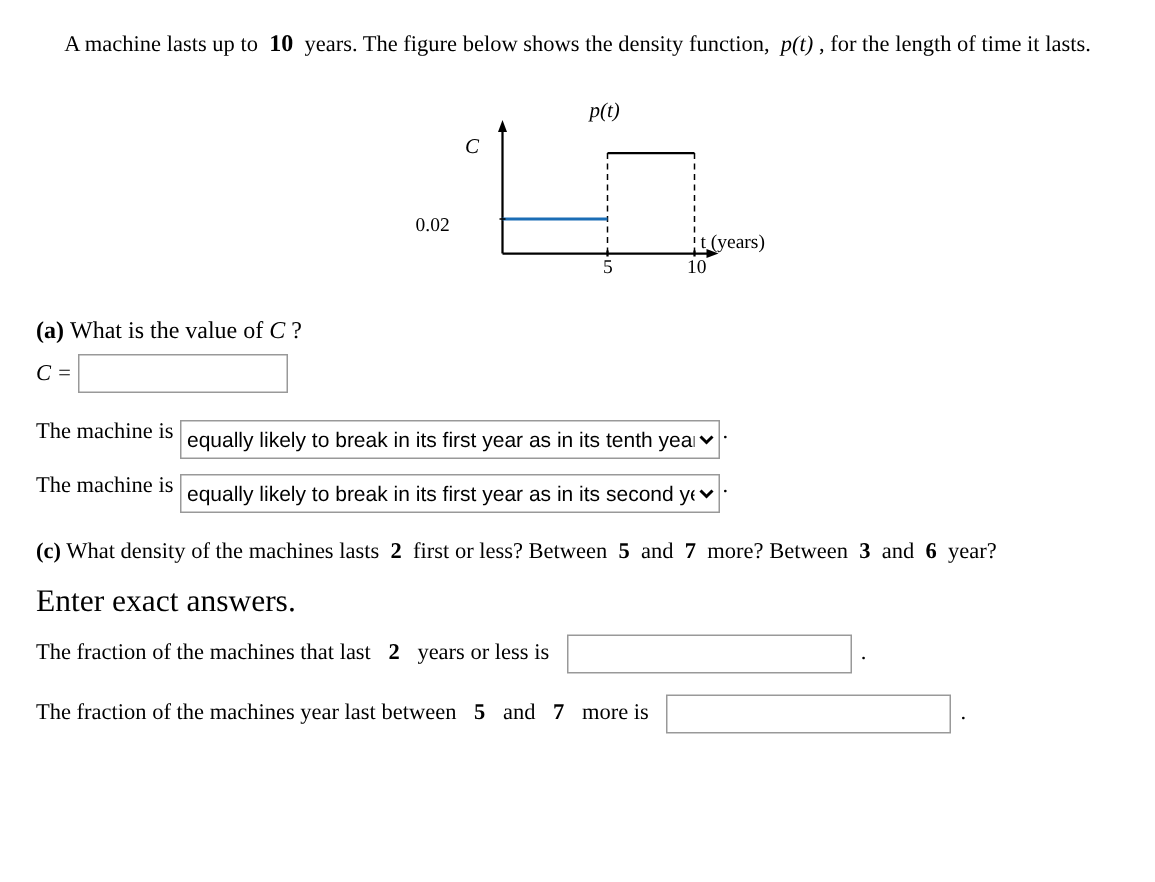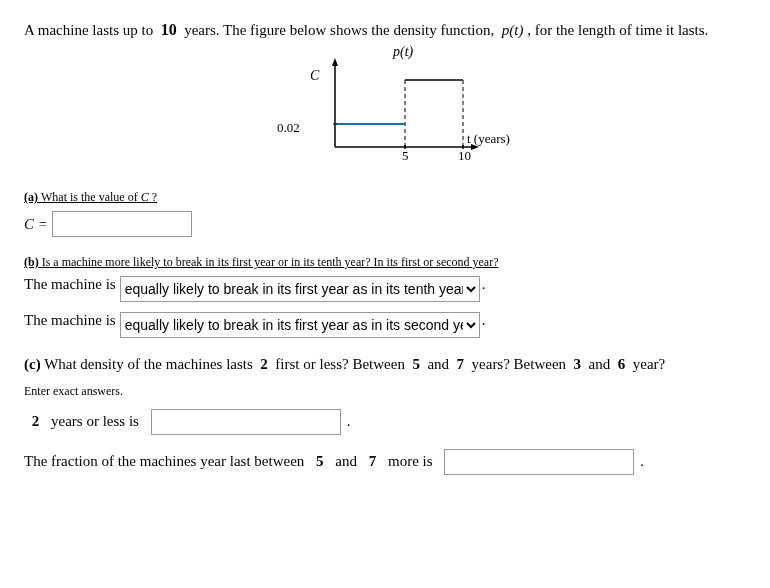--- a/index.html
+++ b/index.html
@@ -7,22 +7,23 @@
       font-family: Georgia, 'Times New Roman', serif;
       font-size: 15px;
       background: #fff;
       color: #000;
       width: 770px;
       min-height: 588px;
       padding: 18px 24px 18px 24px;
     }
     .intro-line {
       font-size: 15px;
-      margin-bottom: 0;
+      margin-bottom: 22px;
       line-height: 1.5;
+      text-align: center;
     }
     .math-bold {
       font-weight: normal;
       font-style: italic;
     }
     .large-num {
       font-size: 16px;
       font-weight: bold;
     }
     .graph-area {
@@ -36,23 +37,22 @@
       width: 280px;
       height: 130px;
     }
     
     .graph-svg {
       position: absolute;
       top: 0; left: 0;
     }
     .part-label {
       font-weight: bold;
-      font-size: 12px;
+      font-size: 16px;
       margin-bottom: 6px;
-      text-decoration: underline;
     }
     .part-section {
       margin-bottom: 14px;
     }
     .c-equals-row {
       display: flex;
       align-items: center;
       margin-bottom: 18px;
       margin-top: 6px;
     }
@@ -84,21 +84,21 @@
       margin-right: 2px;
       appearance: auto;
       outline: none;
     }
     .part-c-line {
       font-size: 15px;
       margin-bottom: 6px;
       line-height: 1.7;
     }
     .exact-ans {
-      font-size: 12px;
+      font-size: 21px;
       margin-bottom: 10px;
     }
     .fraction-row {
       font-size: 15px;
       margin-bottom: 14px;
       display: flex;
       align-items: center;
       flex-wrap: wrap;
       gap: 4px;
     }
@@ -171,24 +171,20 @@
     <span style="font-style:italic; font-weight:normal;">C</span>
     <span style="font-weight:normal;">?</span>
   </div>
   <div class="c-equals-row">
     <span class="c-equals-label">C =</span>
     <input type="text" class="c-equals-input" value="" style="">
   </div>
 </div>
 
 <div class="part-section">
-  <div class="part-label">
-    <span>(b)</span>
-    <span style="font-weight:normal;">Is a machine more likely to break in its first year or in its tenth year? In its first or second year?</span>
-  </div>
   <div class="dropdown-row">
     <span>The machine is</span>
     <select class="dropdown-select">
       <option value="0">equally likely to break in its first year as in its tenth year</option>
       <option value="1">more likely to break in its first year than in its tenth year</option>
       <option value="2">more likely to break in its tenth year than in its first year</option>
     </select>
     <span>.</span>
   </div>
   <div class="dropdown-row">
@@ -204,28 +200,29 @@
 
 <div class="part-section">
   <div class="part-c-line">
     <span style="font-weight:bold;">(c)</span>
     <span>What density of the machines lasts</span>
     &nbsp;<span class="large-num" style="font-size:15px;">2</span>&nbsp;
     <span>first or less? Between</span>
     &nbsp;<span class="large-num" style="font-size:15px;">5</span>&nbsp;
     <span>and</span>
     &nbsp;<span class="large-num" style="font-size:15px;">7</span>&nbsp;
-    <span>years? Between</span>
+    <span>more? Between</span>
     &nbsp;<span class="large-num" style="font-size:15px;">3</span>&nbsp;
     <span>and</span>
     &nbsp;<span class="large-num" style="font-size:15px;">6</span>&nbsp;
     <span>year?</span>
   </div>
   <div class="exact-ans">Enter exact answers.</div>
   <div class="fraction-row">
+    <span>The fraction of the machines that last</span>
     &nbsp;<span class="large-num" style="font-size:15px;">2</span>&nbsp;
     <span>years or less is</span>
     &nbsp;<input type="text" class="fraction-input" value="" style="">
     <span class="period-end">.</span>
   </div>
   <div class="fraction-row">
     <span>The fraction of the machines year last between</span>
     &nbsp;<span class="large-num" style="font-size:15px;">5</span>&nbsp;
     <span>and</span>
     &nbsp;<span class="large-num" style="font-size:15px;">7</span>&nbsp;

